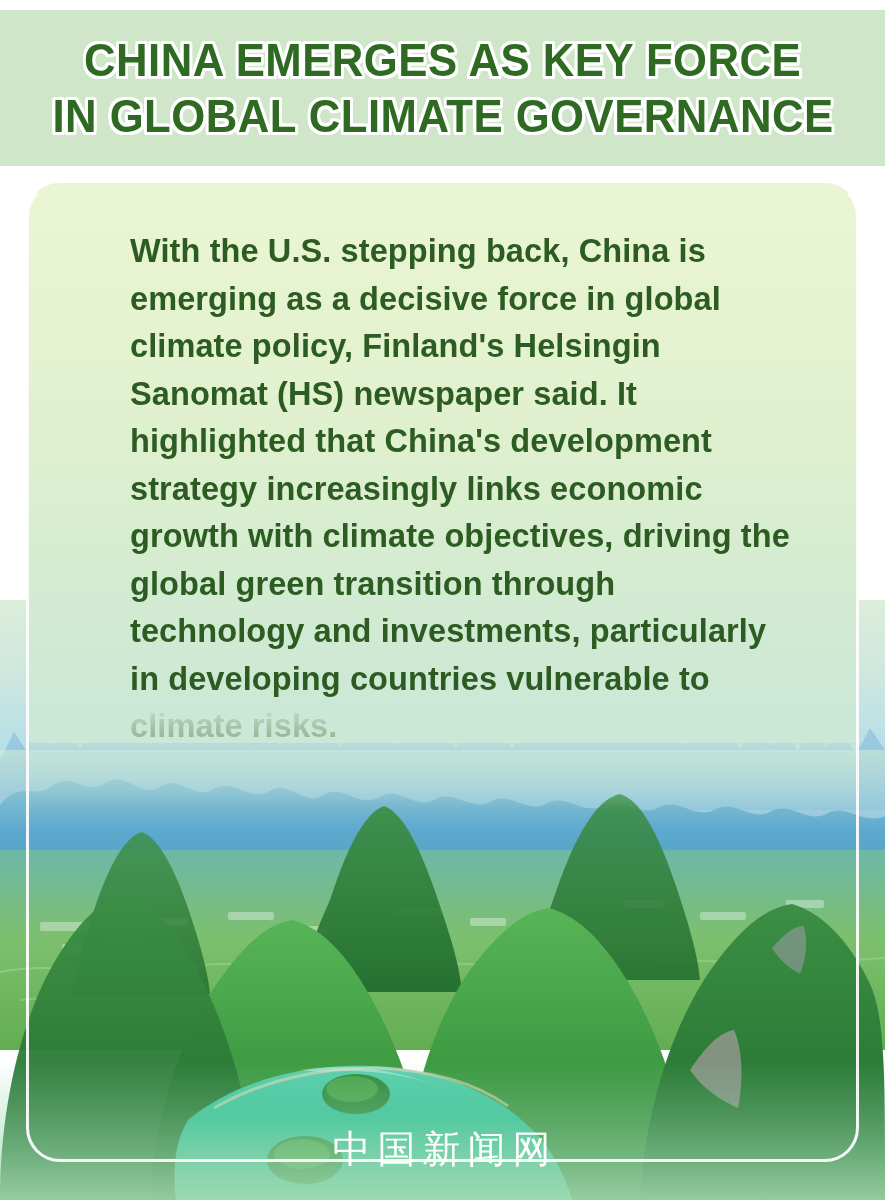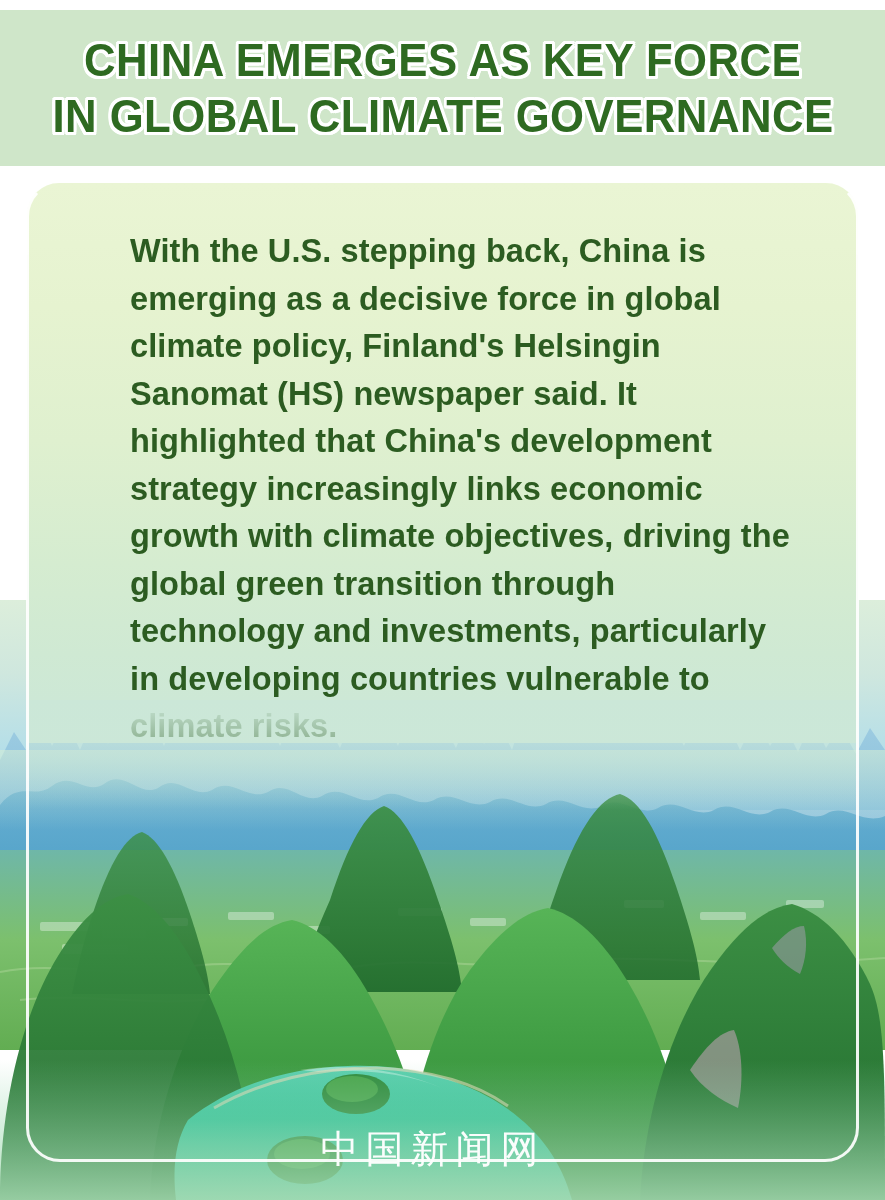--- a/index.html
+++ b/index.html
@@ -122,21 +122,21 @@
     border-top-left-radius: 34px;
     border-top-right-radius: 34px;
     border-top-color: transparent;
     box-sizing: border-box;
     pointer-events: none;
   }
 
   
   .logo {
     position: absolute;
-    left: 0;
+    left: 12px;
     top: 1128px;
     width: 859px;
     text-align: center;
     pointer-events: none;
   }
   .logo-cn {
     font-family: "Liberation Serif", serif;
     font-size: 38px;
     line-height: 42px;
     color: #ffffff;

